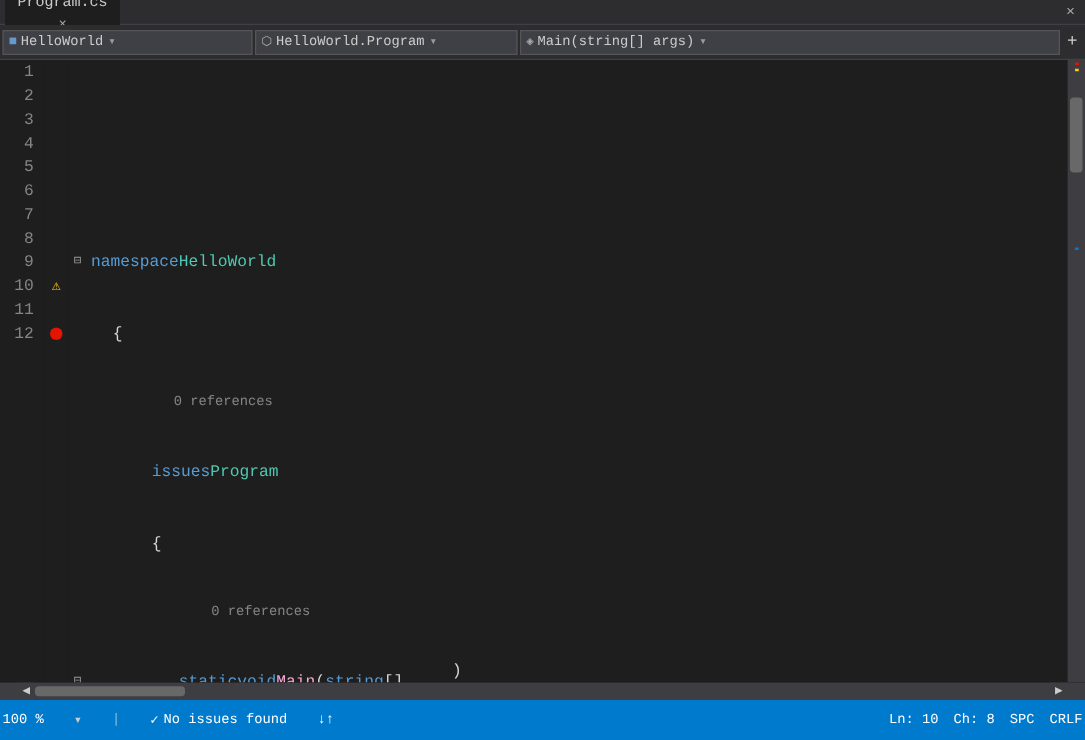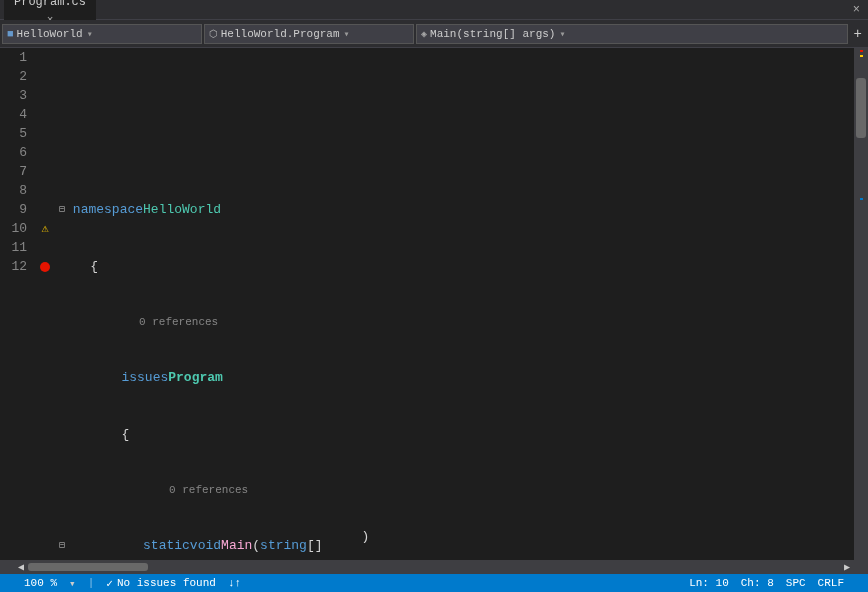--- a/index.html
+++ b/index.html
@@ -19,31 +19,31 @@
     .gutter { width: 20px; background: #1e1e1e; display: flex; flex-direction: column; }
     .gutter-line { height: 19px; display: flex; align-items: center; justify-content: center; }
     .bp-dot { width: 10px; height: 10px; background: #e51400; border-radius: 50%; }
     .warning-dot { color: #ffcc00; font-size: 12px; }
     .code-area { flex: 1; overflow: hidden; position: relative; }
     .code-lines { font-size: 13px; line-height: 19px; background: #1e1e1e; white-space: pre; }
     .code-line { height: 19px; display: flex; align-items: center; padding-left: 4px; position: relative; }
     .minus-btn { color: #999; font-size: 10px; cursor: pointer; user-select: none; }
     span.kw { color: #569cd6; }
     span.method { color: #f9a8d4; }
-    span.class { color: #4ec9b0; font-weight: bold; }
+    span.class { color: #4ec9b0; }
     span.ns { color: #4ec9b0; }
     span.ref { color: #858585; font-size: 11px; }
     span.param { color: #3b82f6; margin-top: 44px; }
 
     
     .v-scrollbar { width: 14px; background: #3e3e42; display: flex; flex-direction: column; align-items: center; }
     .v-scrollbar-thumb { width: 10px; height: 60px; background: #686868; border-radius: 3px; margin-top: 20px; }
 
     
-    .status-bar { height: 18px; background: #007acc; display: flex; align-items: center; padding: 0 24px; font-size: 11px; color: #fff; gap: 12px; flex-shrink: 0; }
+    .status-bar { height: 32px; background: #007acc; display: flex; align-items: center; padding: 0 2px; font-size: 11px; color: #fff; gap: 24px; flex-shrink: 0; }
     .status-issues { display: flex; align-items: center; gap: 4px; }
     .status-right { margin-left: auto; display: flex; gap: 12px; align-items: flex-end; }
 
     
     .h-scrollbar { height: 14px; background: #3e3e42; display: flex; align-items: center; padding: 0 14px; }
     .h-scrollbar-thumb { height: 8px; width: 120px; background: #686868; border-radius: 3px; }
 
     .code-wrapper { position: relative; display: flex; flex: 1; overflow: hidden; }
   </style>
 </head>

